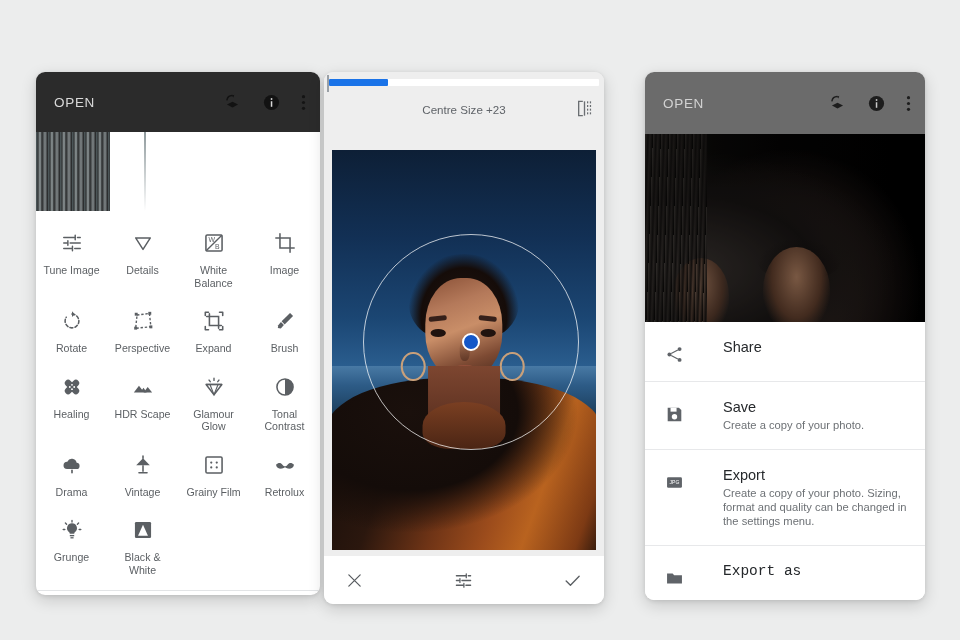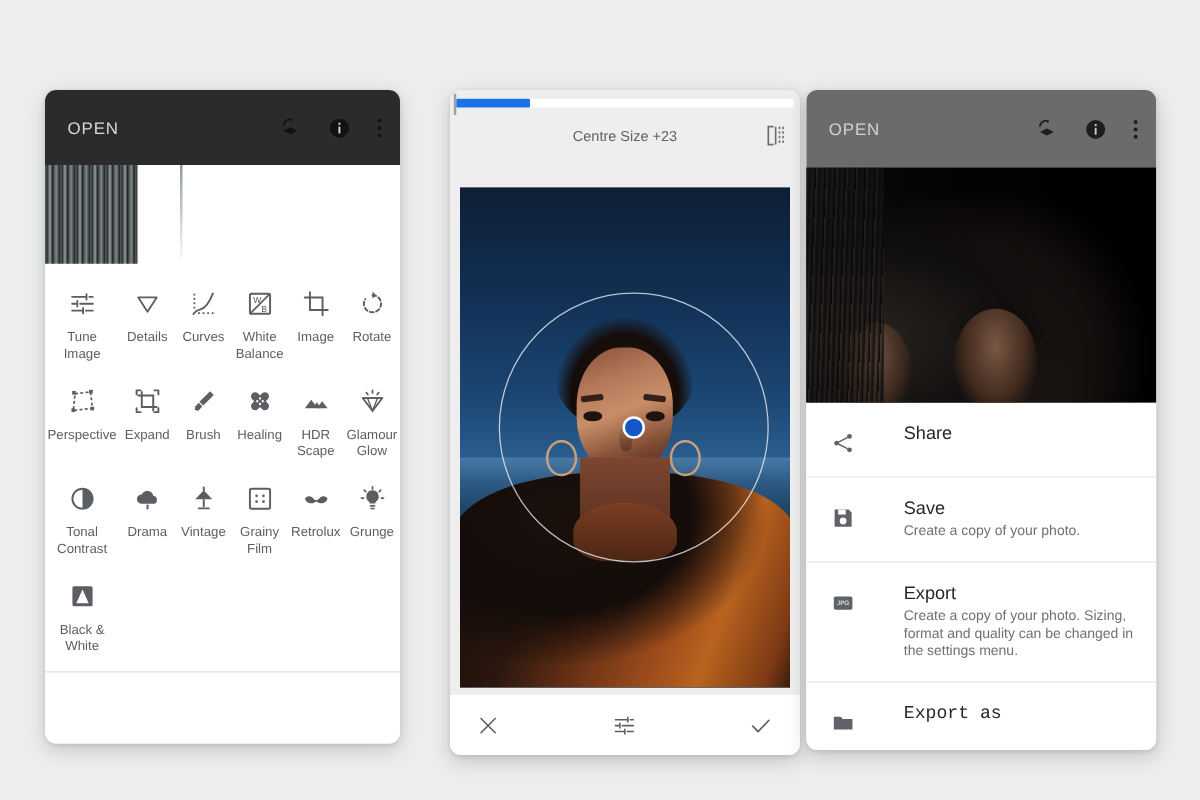--- a/index.html
+++ b/index.html
@@ -45,39 +45,39 @@
         rgba(28,44,48,.85) 0px, rgba(6,10,11,.9) 2px, rgba(40,58,62,.55) 4px,
         rgba(3,5,6,.95) 6px, rgba(22,34,38,.6) 9px, rgba(2,3,4,1) 12px);
     opacity:.9;
   }
   .lp-photo::after {
     content:""; position:absolute; left:38%; top:0; bottom:0; width:2px;
     background: linear-gradient(180deg, rgba(50,70,75,.55), rgba(0,0,0,0));
   }
 
   .tools-grid {
-    display: grid; grid-template-columns: repeat(6, 1fr);
+    display: grid; grid-template-columns: repeat(4, 1fr);
     padding: 8px 0 2px 0;
   }
   .tool {
     display: flex; flex-direction: column; align-items: center;
     padding: 10px 2px 8px 2px; cursor: pointer;
   }
   .tool .glyph { height: 28px; display:flex; align-items:center; justify-content:center; margin-bottom: 7px; }
   .tool .tname {
     font-size: 10.6px; color: #5b5f63; text-align: center; line-height: 12.5px;
     max-width: 64px;
   }
   .tabbar {
     border-top: 1px solid #e2e4e6;
     display: flex; align-items: center; height: 46px; margin-top: 4px;
   }
 
   
-  #panel-mid { left: 360px; top: 55px; width: 280px; height: 532px; background:#eeeeee;}
+  #panel-mid { left: 324px; top: 55px; width: 280px; height: 532px; background:#eeeeee;}
   .mid-head { background: #eeeeee; height: 78px; position: relative; }
   .slider-track {
     position: absolute; left: 5px; right: 5px; top: 7px; height: 7px;
     background: #ffffff; border-radius: 1px;
   }
   .slider-fill {
     position: absolute; left: 0; top: 0; height: 100%;
     background: #1a73e8; border-radius: 1px;
   }
   .slider-knob {
@@ -290,38 +290,20 @@
 
       <div class="tool">
         <span class="glyph">
           <svg width="22" height="22" viewBox="0 0 24 24">
             <path d="M4 6.5h16L12 19z" fill="none" stroke="#5b5f63" stroke-width="1.6" stroke-linejoin="round"></path>
           </svg>
         </span>
         <span class="tname">Details</span>
       </div>
 
-      <div class="tool">
-        <span class="glyph">
-          <svg width="22" height="22" viewBox="0 0 24 24">
-            <path d="M3 21C3 21 5 18 9 17c4-1 8-6 11-14" fill="none" stroke="#5b5f63" stroke-width="1.6" stroke-linecap="round"></path>
-            <g fill="#5b5f63">
-              <rect x="3" y="3.2" width="1.6" height="1.6"></rect>
-                <rect x="3" y="7" width="1.6" height="1.6"></rect>
-              <rect x="3" y="10.8" width="1.6" height="1.6"></rect>
-                <rect x="3" y="14.6" width="1.6" height="1.6"></rect>
-              <rect x="7" y="19.4" width="1.6" height="1.6"></rect>
-                <rect x="11" y="19.4" width="1.6" height="1.6"></rect>
-              <rect x="15" y="19.4" width="1.6" height="1.6"></rect>
-                <rect x="19" y="19.4" width="1.6" height="1.6"></rect>
-            </g>
-          </svg>
-        </span>
-        <span class="tname">Curves</span>
-      </div>
 
       <div class="tool">
         <span class="glyph">
           <svg width="22" height="22" viewBox="0 0 24 24">
             <rect x="3.2" y="3.2" width="17.6" height="17.6" rx="1.4" fill="none" stroke="#5b5f63" stroke-width="1.7"></rect>
             <path d="M20.8 3.2L3.2 20.8" stroke="#5b5f63" stroke-width="1.5"></path>
             <text x="6" y="11" font-size="7.5" fill="#5b5f63" font-family="Liberation Sans, sans-serif">W</text>
             <text x="13" y="19" font-size="7.5" fill="#5b5f63" font-family="Liberation Sans, sans-serif">B</text>
           </svg>
         </span>

